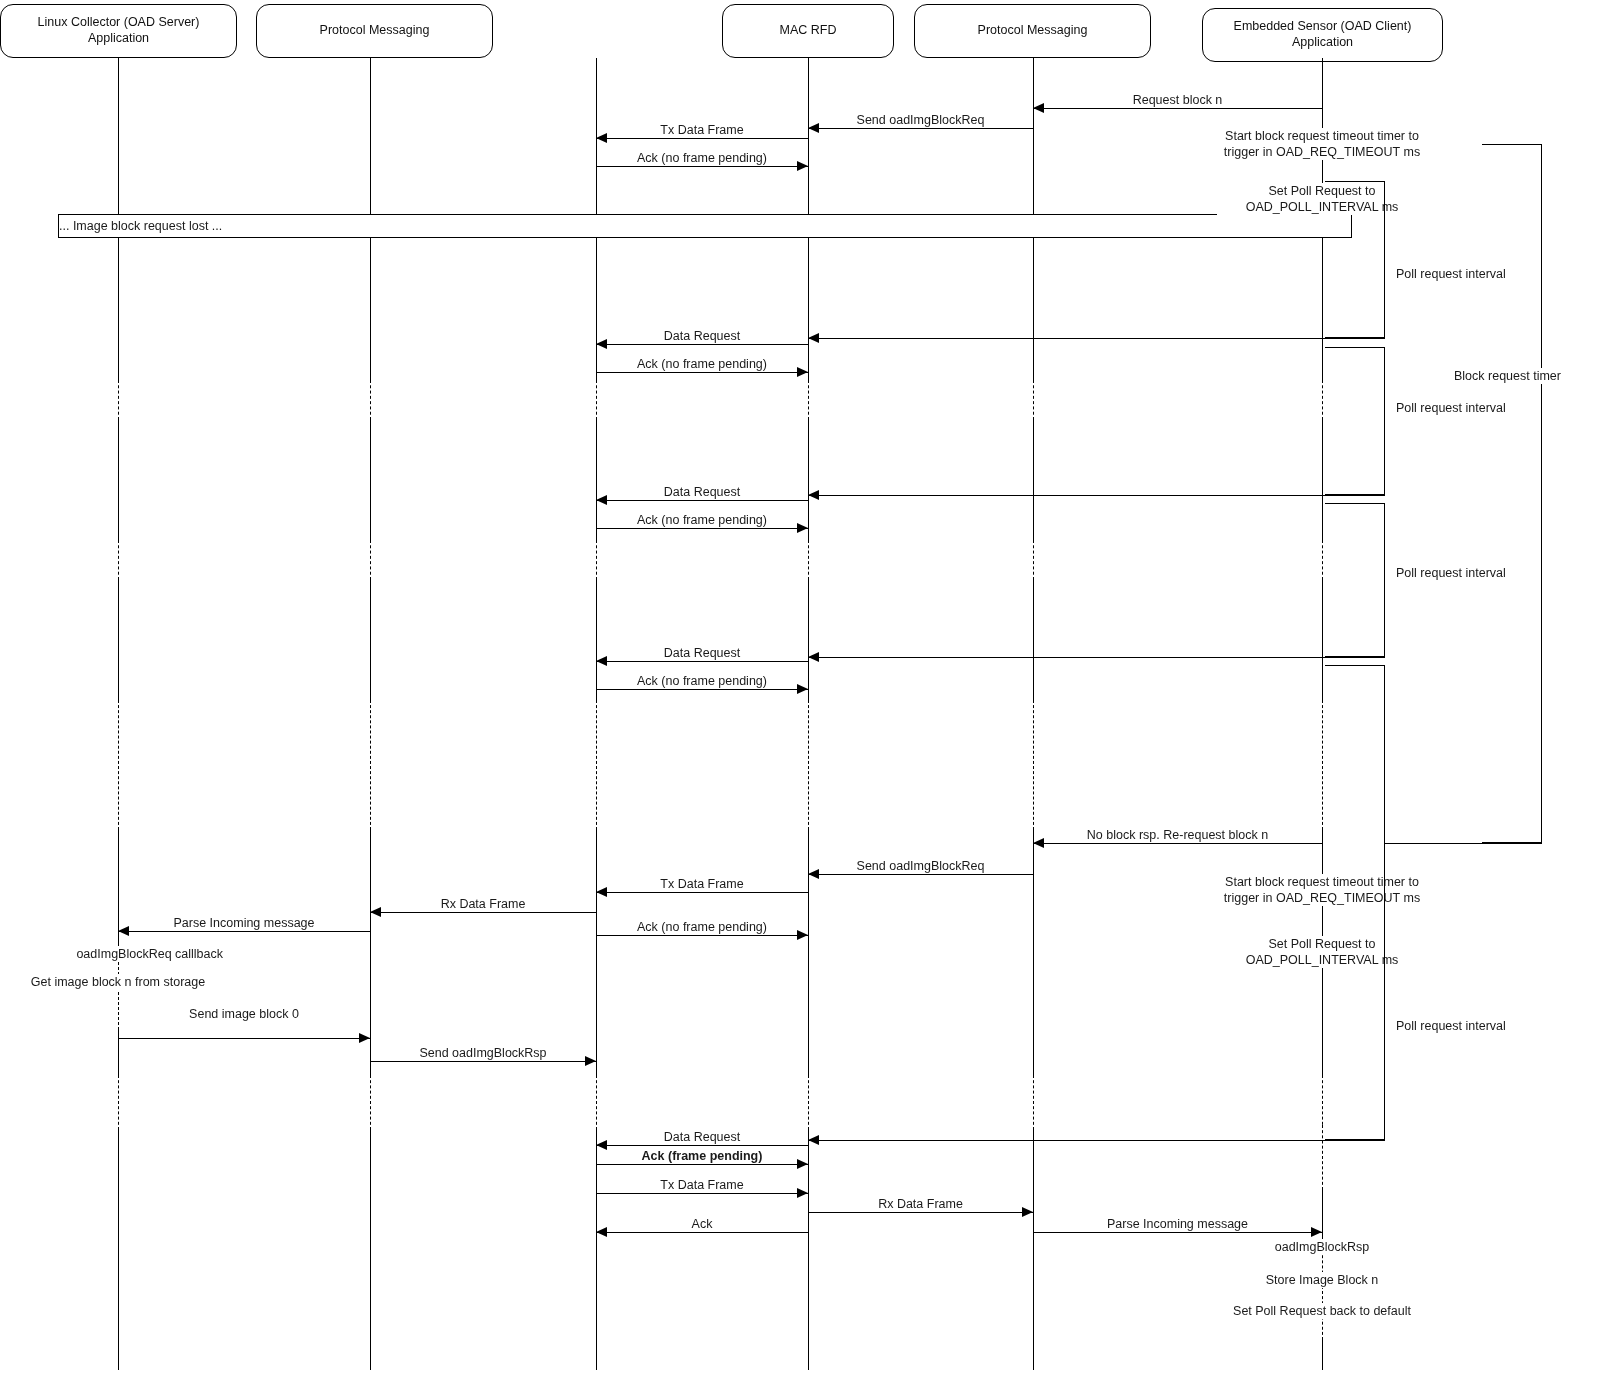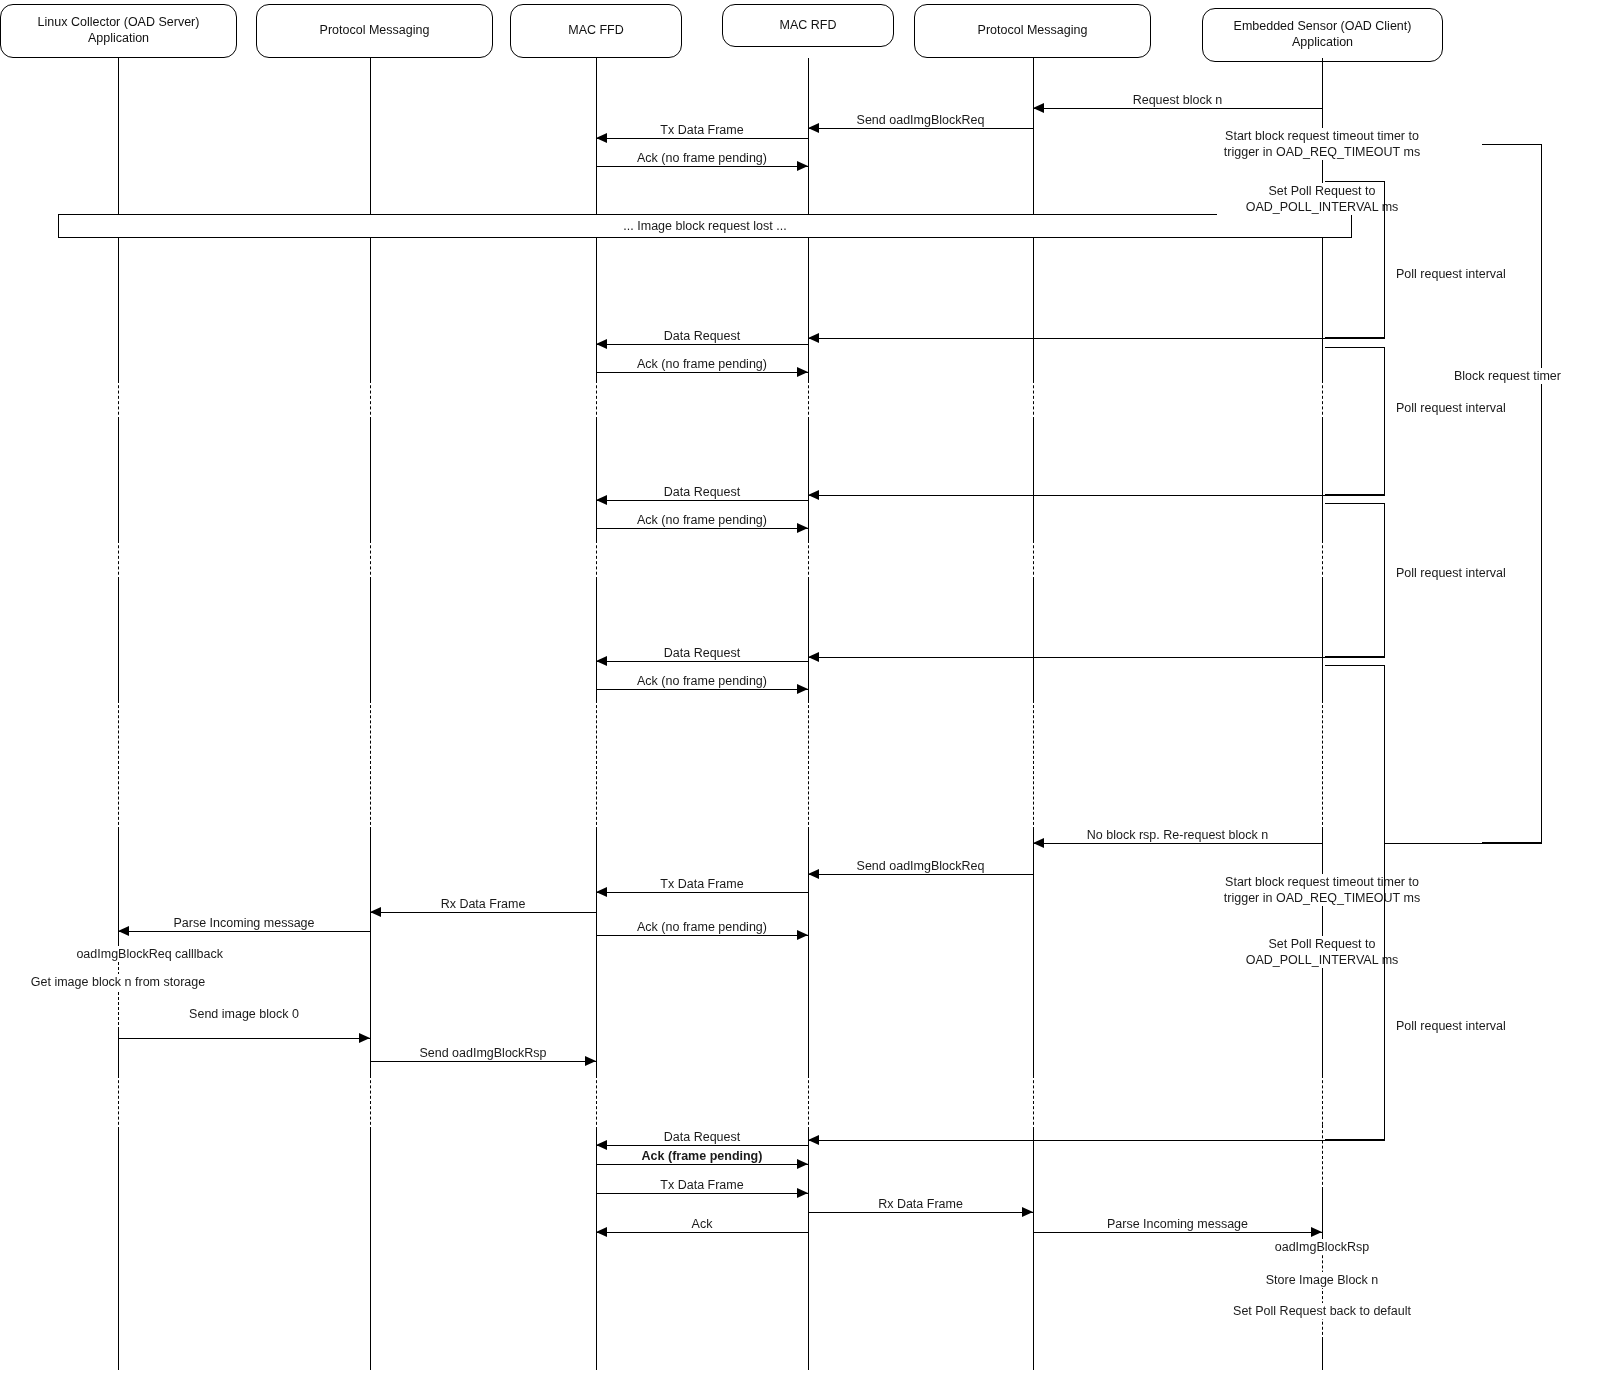--- a/index.html
+++ b/index.html
@@ -26,21 +26,21 @@
   .arrowhead.left{border-top:5px solid transparent;border-bottom:5px solid transparent;border-right:11px solid #000;}
 
   
   .lbl{position:absolute;font-size:12.5px;line-height:1.28;color:#1a1a1a;white-space:nowrap;}
   .lbl.c{text-align:left;transform:translateX(-50%);}
   .lbl.wrap{white-space:normal;text-align:center;}
 
   
   .notebar{
     position:absolute;box-sizing:border-box;border:1.2px solid #000;background:#fff;
-    display:flex;align-items:center;justify-content:center;font-size:12.5px;color:#1a1a1a;
+    display:flex;align-items:center;font-size:12.5px;color:#1a1a1a;
   }
 
   
   .bracket{
     position:absolute;box-sizing:border-box;
     border-top:1.2px solid #000;border-right:1.2px solid #000;border-bottom:1.2px solid #000;
     border-left:none;background:transparent;
   }
 </style>
 </head>
@@ -48,25 +48,22 @@
 
 <div id="canvas">
     <div class="plbox" style="left: 0px; top: 4px; width: 237px; height: 54px;">
       <span>Linux Collector (OAD Server) Application</span>
     </div>
     <div class="lifeline" style="left: 118px; top: 58px; height: 1312px;"></div>
     <div class="plbox" style="left: 256px; top: 4px; width: 237px; height: 54px;">
       <span>Protocol Messaging</span>
     </div>
     <div class="lifeline" style="left: 370px; top: 58px; height: 1312px;"></div>
-    <div class="plbox" style="left: 510px; top: 4px; width: 172px; height: 54px;">
-      <span>MAC FFD</span>
-    </div>
     <div class="lifeline" style="left: 596px; top: 58px; height: 1312px;"></div>
-    <div class="plbox" style="left: 722px; top: 4px; width: 172px; height: 43px;">
+    <div class="plbox" style="left: 722px; top: 4px; width: 172px; height: 54px;">
       <span>MAC RFD</span>
     </div>
     <div class="lifeline" style="left: 808px; top: 58px; height: 1312px;"></div>
     <div class="plbox" style="left: 914px; top: 4px; width: 237px; height: 54px;">
       <span>Protocol Messaging</span>
     </div>
     <div class="lifeline" style="left: 1033px; top: 58px; height: 1312px;"></div>
     <div class="plbox" style="left: 1202px; top: 8px; width: 241px; height: 54px;">
       <span>Embedded Sensor (OAD Client) Application</span>
     </div>

